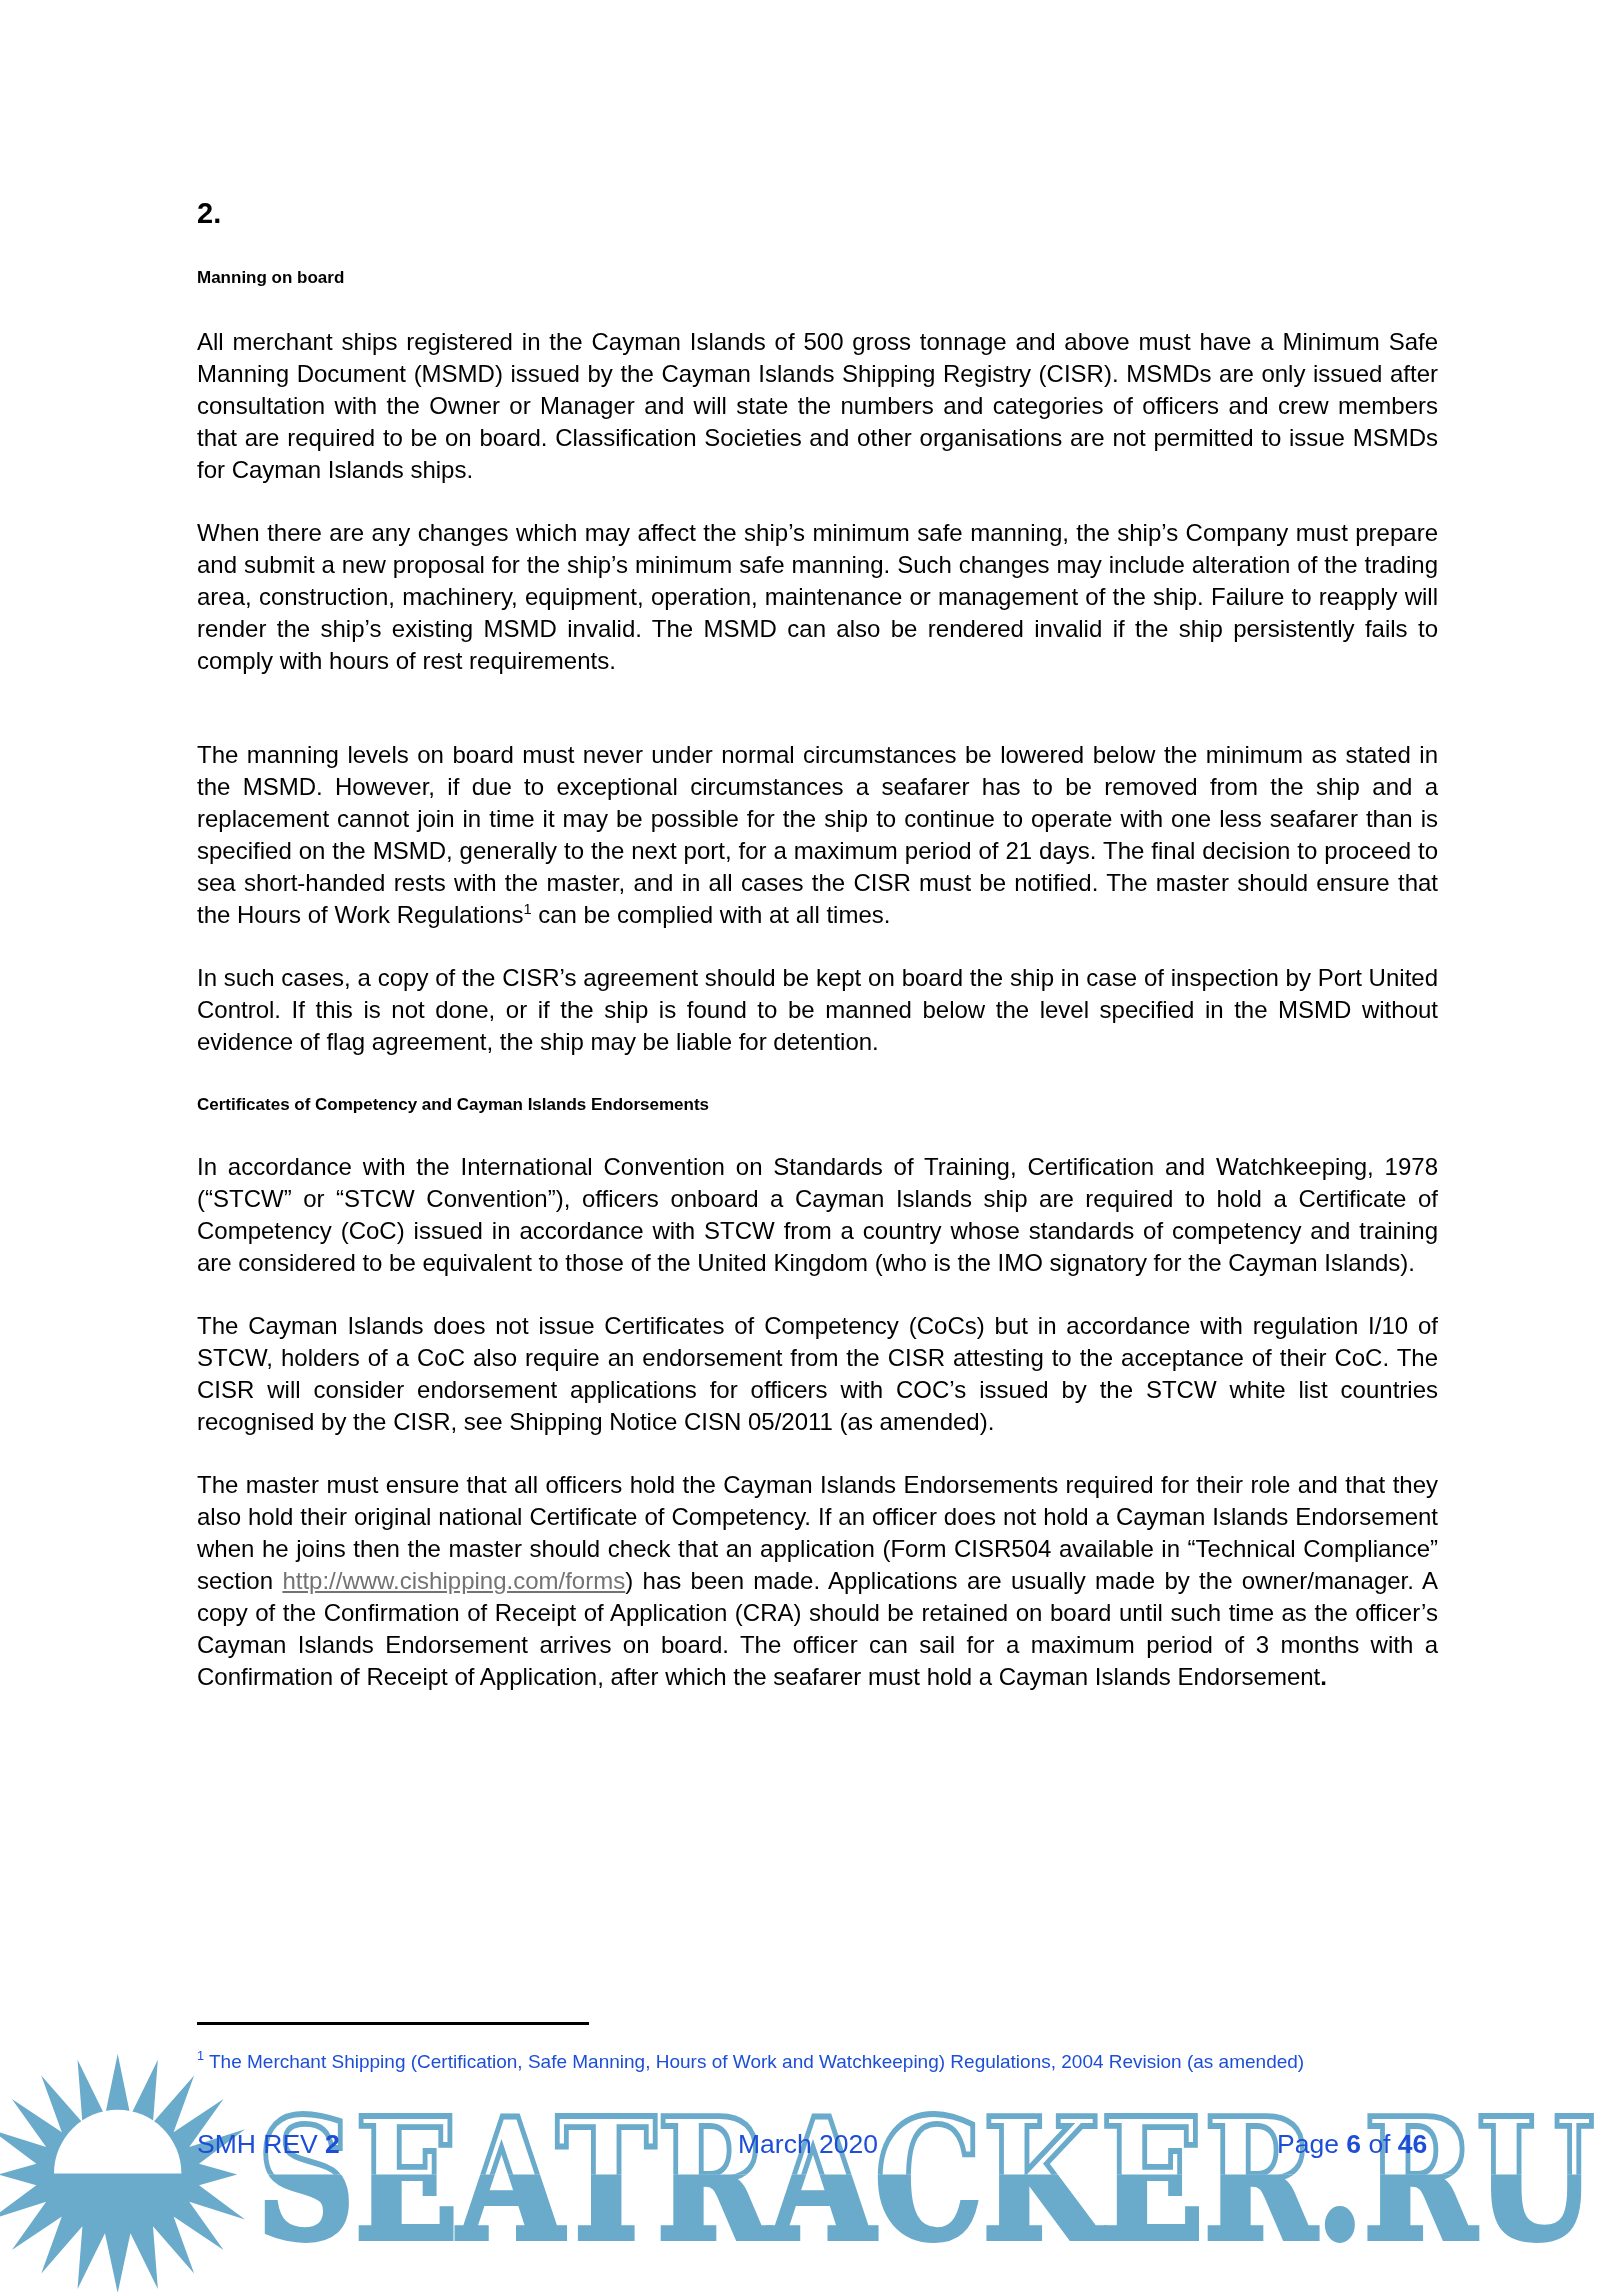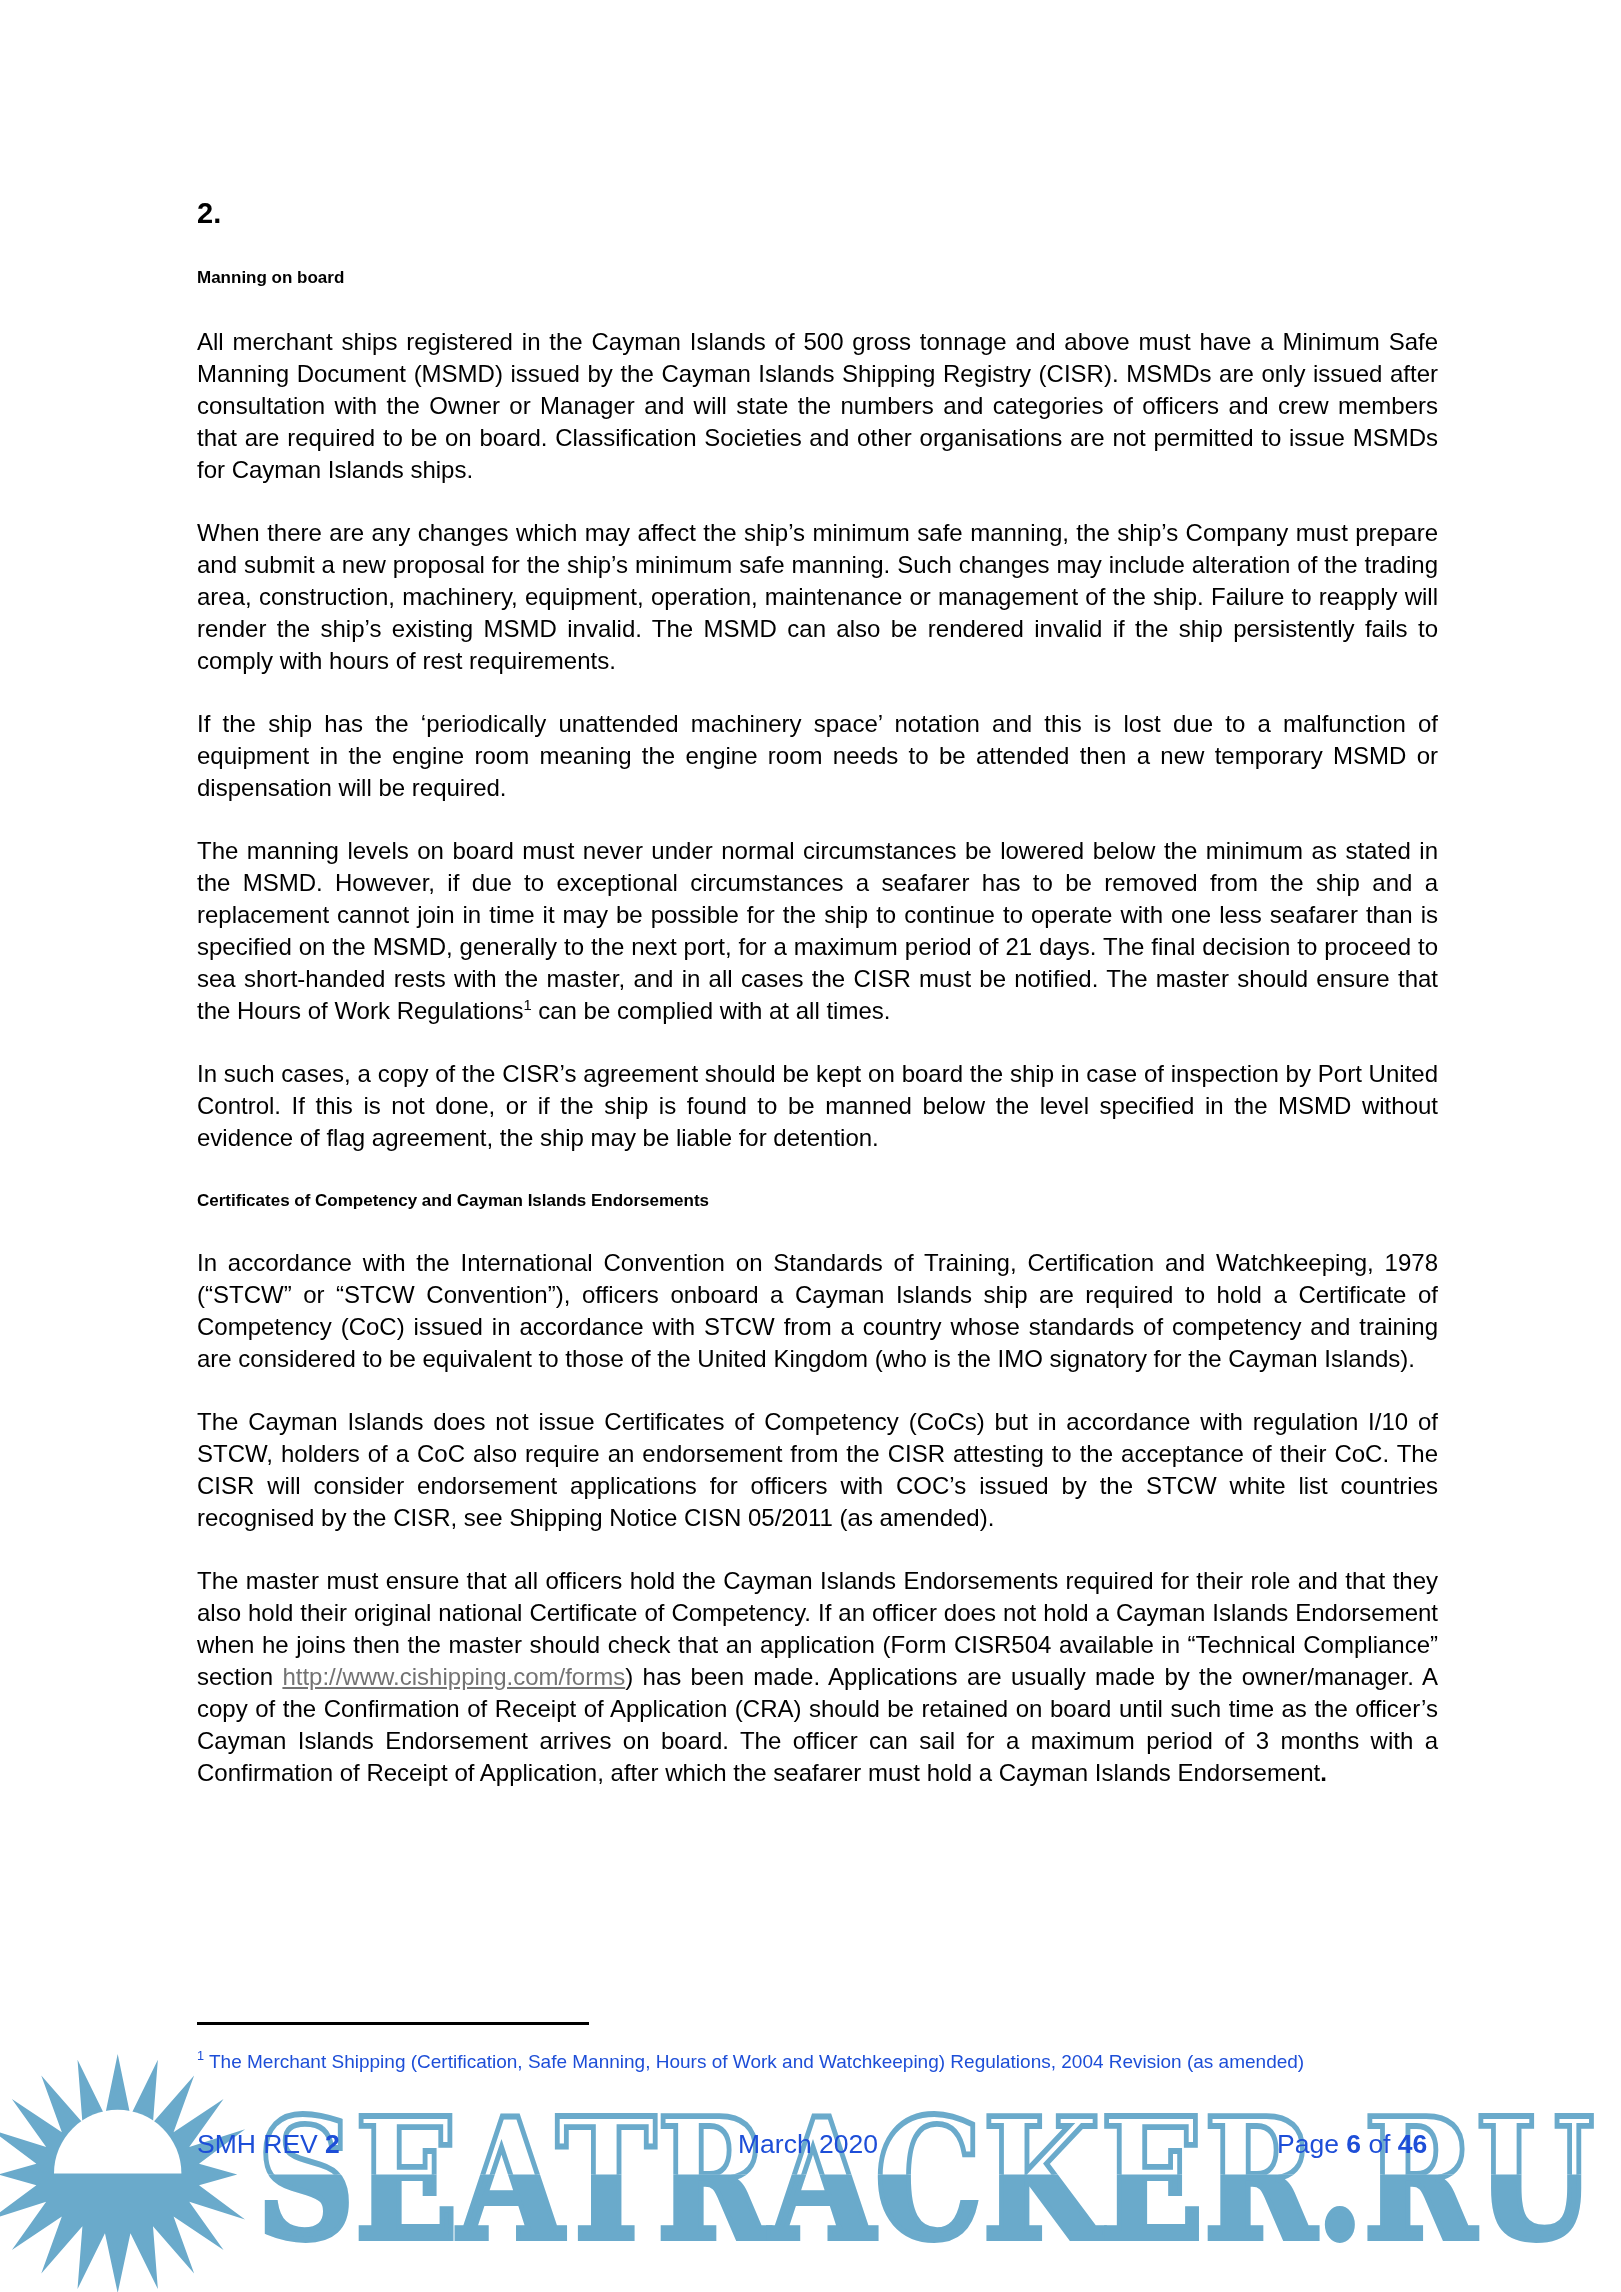--- a/index.html
+++ b/index.html
@@ -49,21 +49,20 @@
       <span class="num">2.</span>
     </div>
 
     <div style="height:31px"></div>
     <h2 class="h2">Manning on board</h2>
     <div style="height:33px"></div>
     <p class="para">All merchant ships registered in the Cayman Islands of 500 gross tonnage and above must have a Minimum Safe Manning Document (MSMD) issued by the Cayman Islands Shipping Registry (CISR). MSMDs are only issued after consultation with the Owner or Manager and will state the numbers and categories of officers and crew members that are required to be on board. Classification Societies and other organisations are not permitted to issue MSMDs for Cayman Islands ships.</p>
     <div style="height:31px"></div>
     <p class="para">When there are any changes which may affect the ship’s minimum safe manning, the ship’s Company must prepare and submit a new proposal for the ship’s minimum safe manning. Such changes may include alteration of the trading area, construction, machinery, equipment, operation, maintenance or management of the ship. Failure to reapply will render the ship’s existing MSMD invalid. The MSMD can also be rendered invalid if the ship persistently fails to comply with hours of rest requirements.</p>
     <div style="height:31px"></div>
-    <p class="para">If the ship has the ‘periodically unattended machinery space’ notation and this is lost due to a malfunction of equipment in the engine room meaning the engine room needs to be attended then a new temporary MSMD or dispensation will be required.</p>
     <div style="height:31px"></div>
     <p class="para"><span>The manning levels on board must never under normal circumstances be lowered below the minimum as stated in the MSMD. However, if due to exceptional circumstances a seafarer has to be removed from the ship and a replacement cannot join in time it may be possible for the ship to continue to operate with one less seafarer than is specified on the MSMD, generally to the next port, for a maximum period of 21 days. The final decision to proceed to sea short-handed rests with the master, and in all cases the CISR must be notified. The master should ensure that the Hours of Work Regulations</span><sup>1</sup><span> can be complied with at all times.</span></p>
     <div style="height:31px"></div>
     <p class="para">In such cases, a copy of the CISR’s agreement should be kept on board the ship in case of inspection by Port United Control. If this is not done, or if the ship is found to be manned below the level specified in the MSMD without evidence of flag agreement, the ship may be liable for detention.</p>
 
     <div style="height:31px"></div>
     <h2 class="h2">Certificates of Competency and Cayman Islands Endorsements</h2>
     <div style="height:31px"></div>
     <p class="para">In accordance with the International Convention on Standards of Training, Certification and Watchkeeping, 1978 (“STCW” or “STCW Convention”), officers onboard a Cayman Islands ship are required to hold a Certificate of Competency (CoC) issued in accordance with STCW from a country whose standards of competency and training are considered to be equivalent to those of the United Kingdom (who is the IMO signatory for the Cayman Islands).</p>
     <div style="height:31px"></div>

